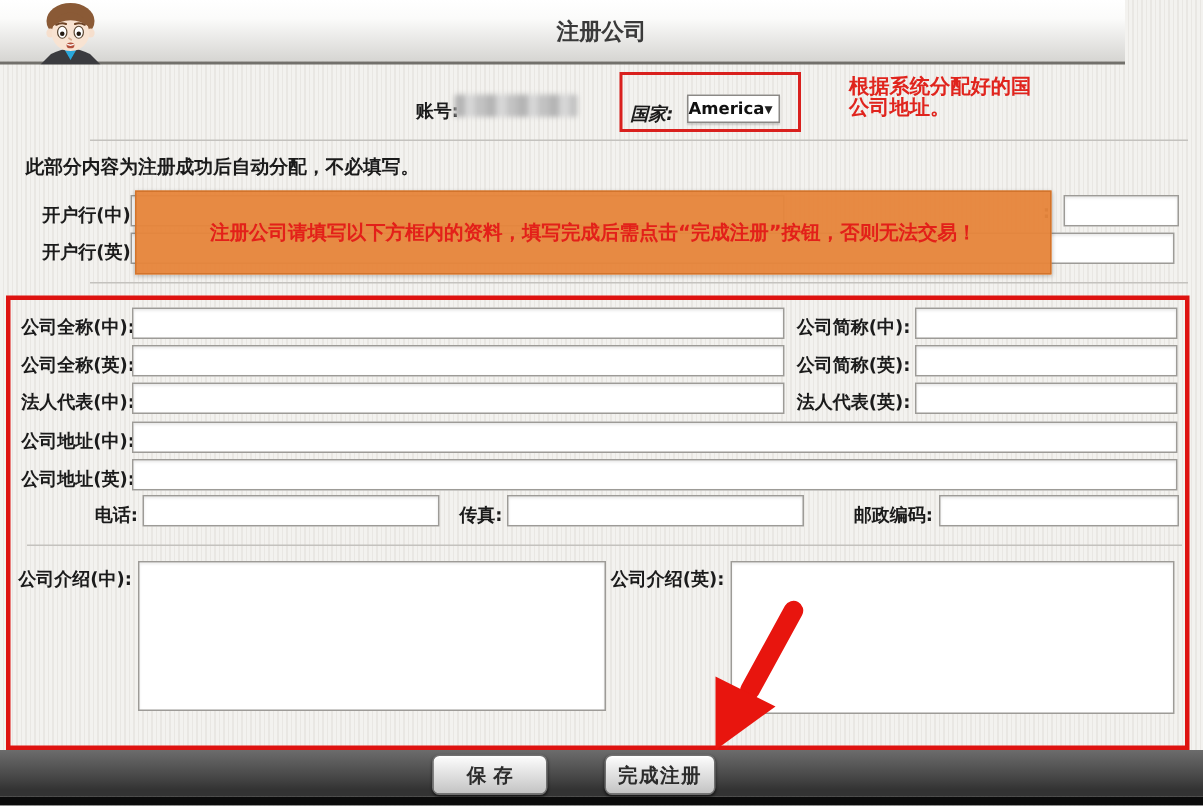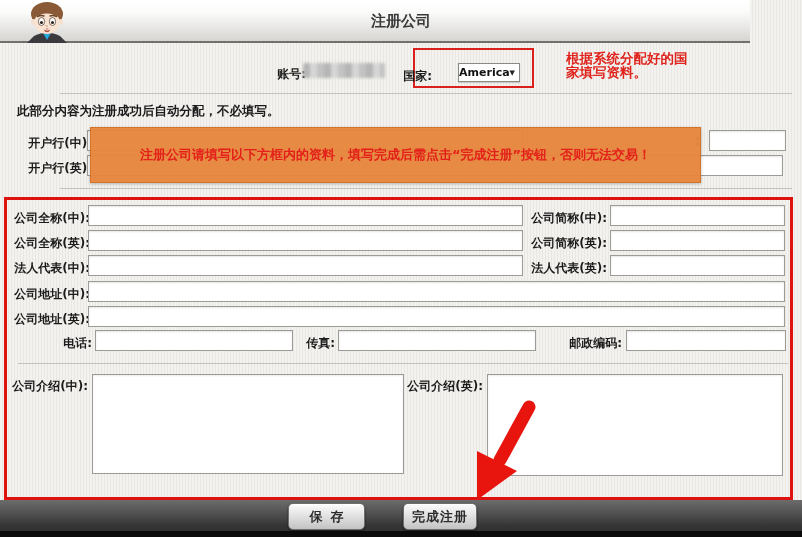--- a/index.html
+++ b/index.html
@@ -61,21 +61,21 @@
     position:absolute; left:0; top:500px; width:802px; height:37px;
     background:linear-gradient(#6c6c6c,#494949 55%,#333333 85%);
     border-bottom:6px solid #0b0b0b;
   }
   .btn {
     position:absolute; top:3px; height:27px; border:1px solid #6f6f6f; border-radius:5px;
     background:linear-gradient(#fdfdfd,#e3e3e3 45%,#c3c3c3);
     box-shadow:0 1px 2px rgba(0,0,0,.55), inset 0 1px 0 #fff;
     font-family:inherit; font-size:13px; font-weight:bold; color:#2c2c2c; cursor:pointer;
   }
-  .btn-save { left:288px; width:77px;font-family:Liberation Mono, monospace; }
+  .btn-save { left:288px; width:77px; }
   .btn-complete { left:403px; width:74px; letter-spacing:1px; }
   .arrow { position:absolute; left:0; top:0; width:802px; height:537px; pointer-events:none; z-index:9; }
   .note { position:absolute; left:17px; top:103px; font-size:12.5px; font-weight:bold; color:#1b1b1b; }
 </style>
 </head>
 <body>
 
 <div class="screen">
 
   <div class="header">
@@ -97,28 +97,28 @@
       <path d="M30,24.5 L31.5,25.5" stroke="#d8b094" stroke-width="1.2" fill="none" stroke-linecap="round"></path>
       <ellipse cx="31" cy="29.3" rx="2.6" ry="1.9" fill="#b3503c"></ellipse>
       <path d="M28.8,28.6 Q31,29.6 33.2,28.6" stroke="#fff" stroke-width="1" fill="none"></path>
     </svg>
   </div>
 
   <div class="lbl" style="left:248px; top:66px; width:58px;">账号:</div>
   <div class="redact"></div>
 
   <div class="country-box"></div>
-  <div class="lbl" style="left:388px; top:68px; width:44px; font-weight:bold;">国家:</div>
+  <div class="lbl" style="left:405px; top:68px; width:44px; font-weight:bold;font-style:italic;">国家:</div>
   <div class="select">
     <span class="val">America</span>
     <span class="caret">▼</span>
   </div>
   <div class="hint">
     <div>根据系统分配好的国</div>
-    <div>家填写资料。</div>
+    <div>公司地址。</div>
   </div>
 
   <div class="hline" style="left:60px; top:93px; width:732px;"></div>
 
   <div class="note">此部分内容为注册成功后自动分配，不必填写。</div>
 
   <div class="lbl" style="left:10px; top:135px; width:82px;">开户行(中):</div>
   <input class="inp" style="left: 87px; top: 130px; width: 436px;">
   <div class="lbl" style="left:688px; top:134px; width:12px;">:</div>
   <input class="inp" style="left: 709px; top: 130px; width: 77px;">

